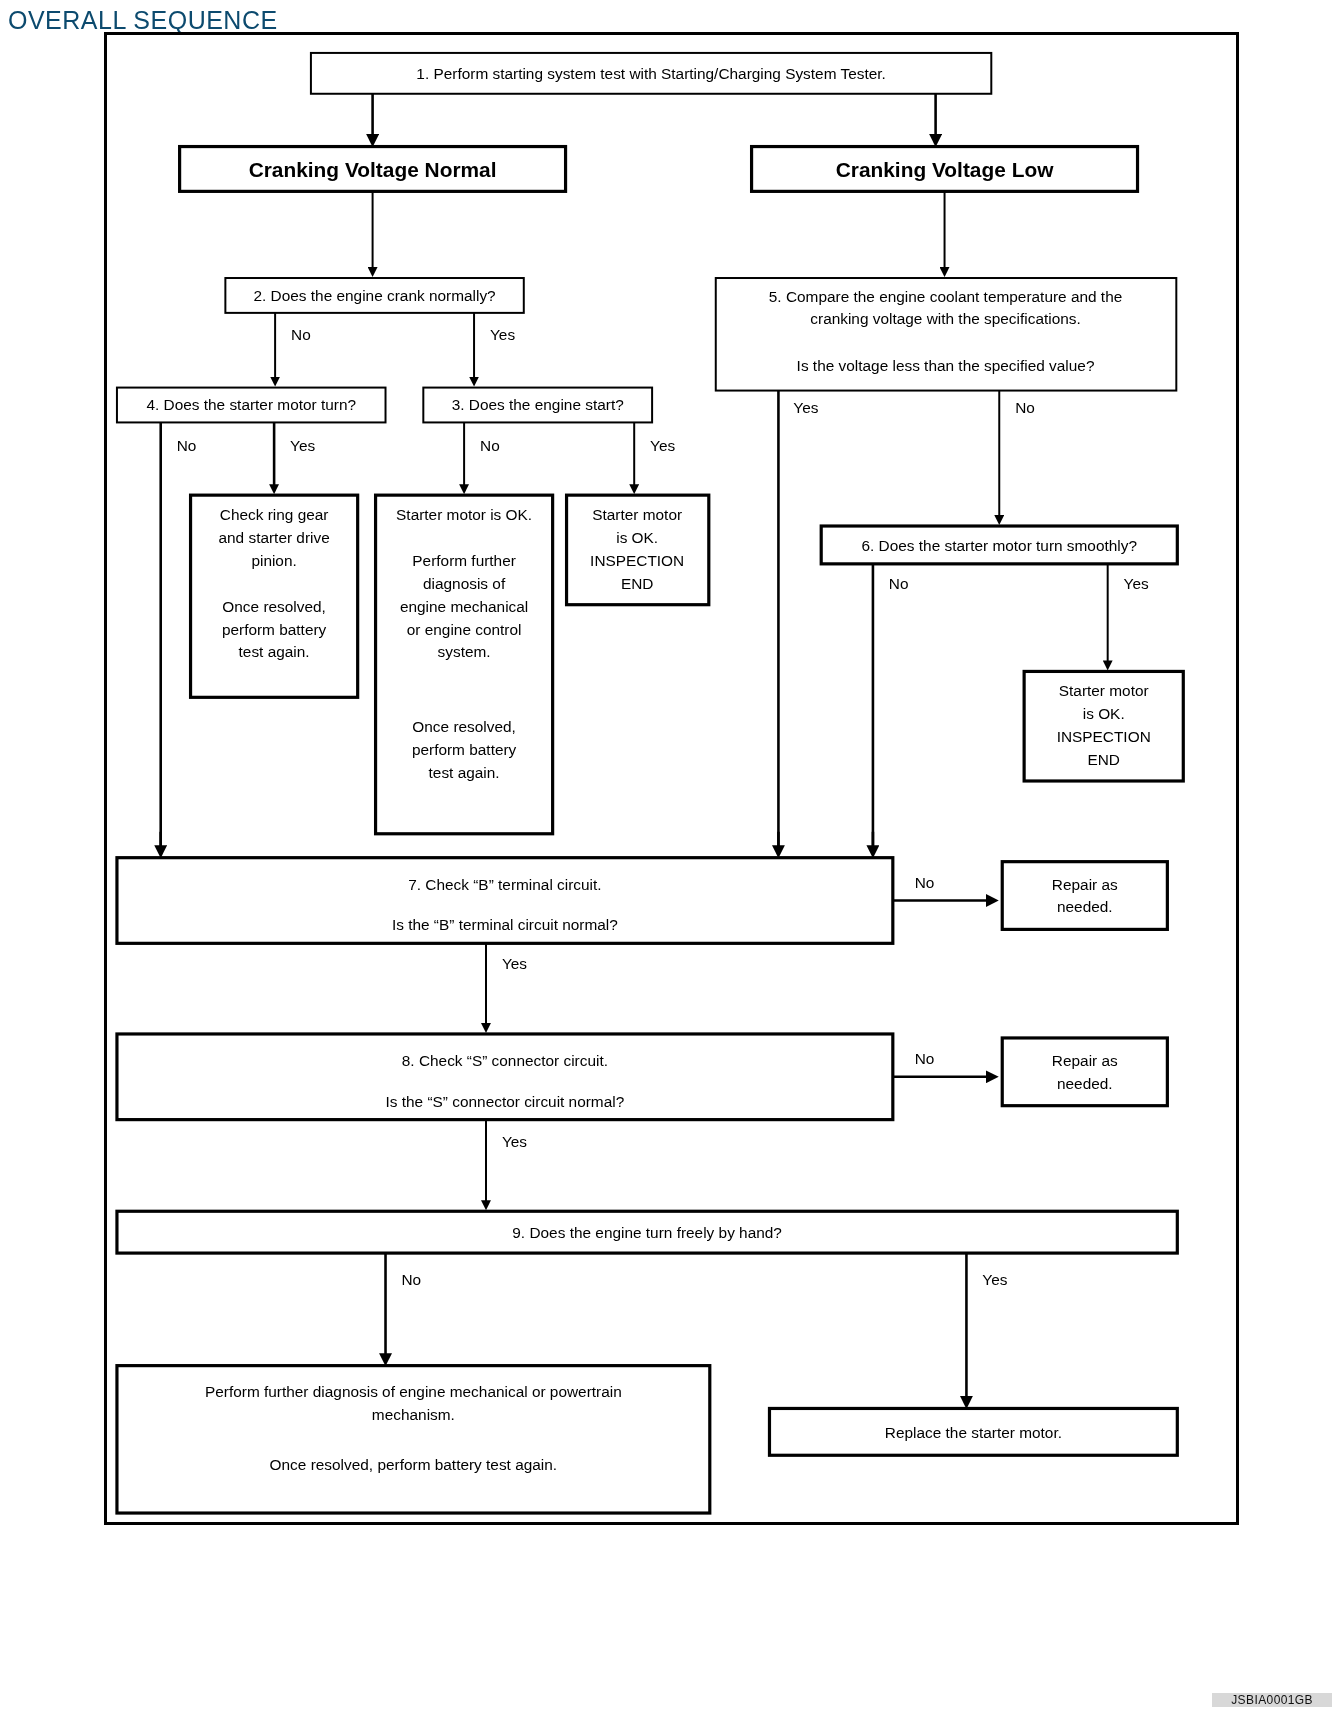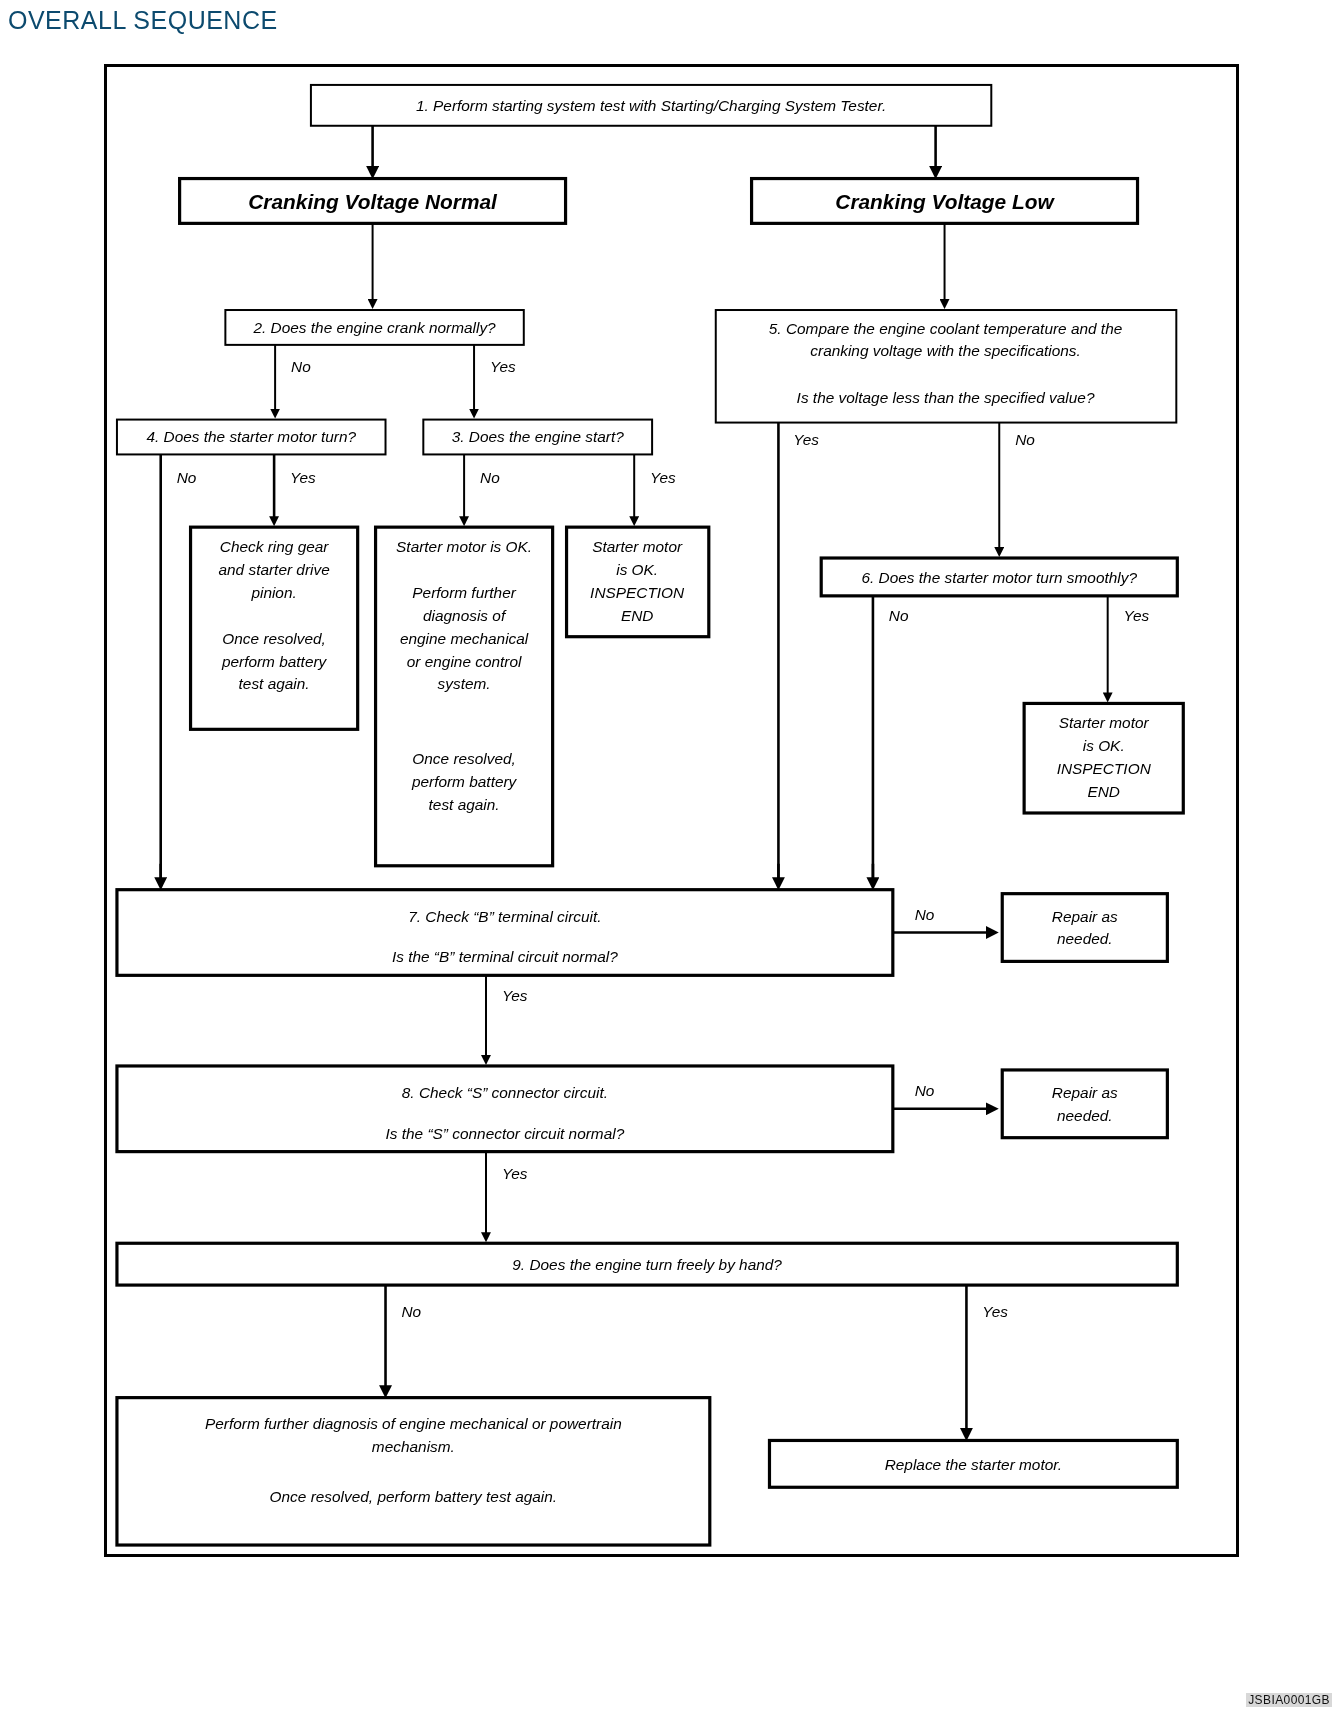--- a/index.html
+++ b/index.html
@@ -20,37 +20,36 @@
     left: 8px;
     top: 6px;
     font-size: 25px;
     letter-spacing: 0.5px;
     color: #0c4a6e;
     white-space: nowrap;
   }
   #chart-frame {
     position: absolute;
     left: 104px;
-    top: 64px;
+    top: 32px;
     width: 1135px;
     height: 1493px;
     border: 3px solid #000;
     box-sizing: border-box;
     background: #fff;
-    font-style: italic;
   }
   #footer-code {
     position: absolute;
     right: 12px;
     bottom: 7px;
     font-size: 12px;
     letter-spacing: 0.4px;
     background: #d8d8d8;
     color: #111;
-    padding: 0 2px;
+    padding: 0 19px;
   }
   svg.flow {
     position: absolute;
     left: 0;
     top: 0;
     width: 100%;
     height: 100%;
   }
   .nodebox {
     fill: #ffffff;

